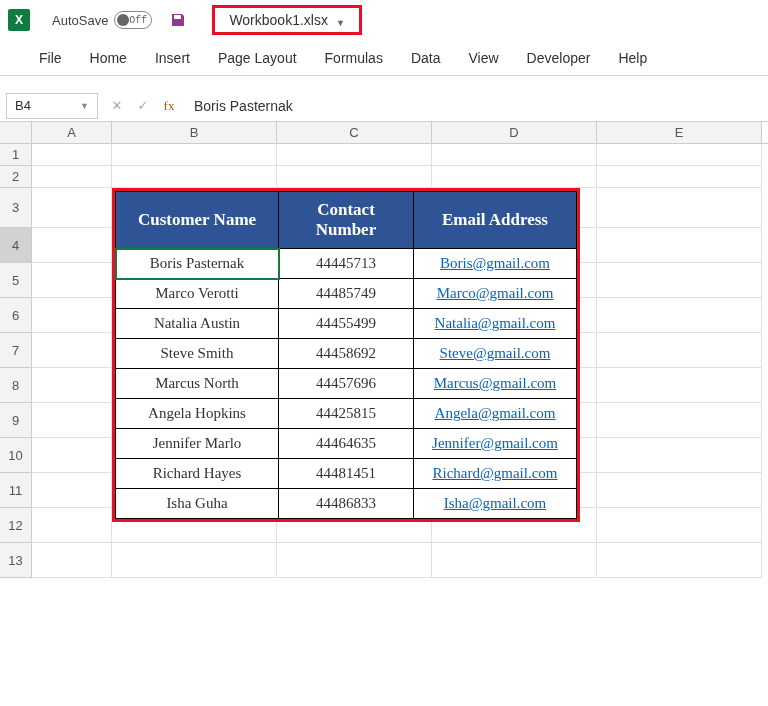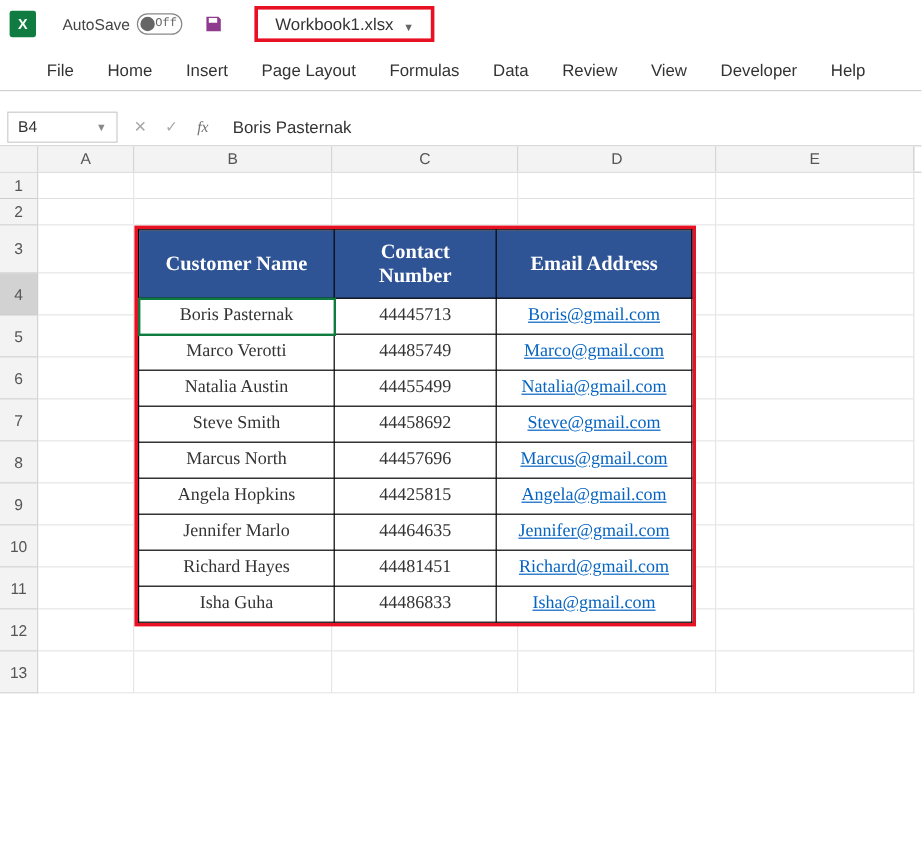--- a/index.html
+++ b/index.html
@@ -19,21 +19,21 @@
 
 .ribbon { display: flex; align-items: center; height: 36px; padding: 0 25px; gap: 0; border-bottom: 1px solid #d0d0d0; }
 .tab { padding: 8px 14px; font-size: 14px; color: #333; cursor: pointer; }
 
 
 .formula-row { display: flex; align-items: center; height: 32px; border-bottom: 1px solid #d0d0d0; margin-top: 14px; }
 .name-box { width: 92px; height: 26px; border: 1px solid #ccc; margin-left: 6px; display: flex; align-items: center; padding: 0 8px; font-size: 13px; background: #fff; justify-content: space-between; }
 .name-box-dd { font-size: 9px; color: #888; }
 .fx-group { display: flex; align-items: center; margin-left: 8px; gap: 4px; color: #aaa; }
 .fx-btn { width: 22px; height: 22px; display: flex; align-items: center; justify-content: center; font-size: 13px; }
-.fx-btn.fx { font-style: italic; font-family: "Times New Roman", serif; color: #737373; }
+.fx-btn.fx { font-family: "Times New Roman", serif; color: #a16207; }
 .formula-input { flex: 1; padding: 0 14px; font-size: 14px; color: #333; }
 
 
 .col-headers { display: flex; height: 22px; border-bottom: 1px solid #ccc; }
 .corner { width: 32px; border-right: 1px solid #ccc; background: #f3f3f3; }
 .col-h { background: #f3f3f3; border-right: 1px solid #ccc; display: flex; align-items: center; justify-content: center; font-size: 13px; color: #555; }
 .col-A { width: 80px; }
 .col-B { width: 165px; }
 .col-C { width: 155px; }
 .col-D { width: 165px; }
@@ -87,21 +87,20 @@
   </div>
 </div>
 
 <div class="ribbon">
   <div class="tab">File</div>
   <div class="tab">Home</div>
   <div class="tab">Insert</div>
   <div class="tab">Page Layout</div>
   <div class="tab">Formulas</div>
   <div class="tab">Data</div>
-  <div class="tab">Review</div>
   <div class="tab">View</div>
   <div class="tab">Developer</div>
   <div class="tab">Help</div>
 </div>
 
 <div class="formula-row">
   <div class="name-box">
     <span>B4</span>
     <span class="name-box-dd">▼</span>
   </div>

